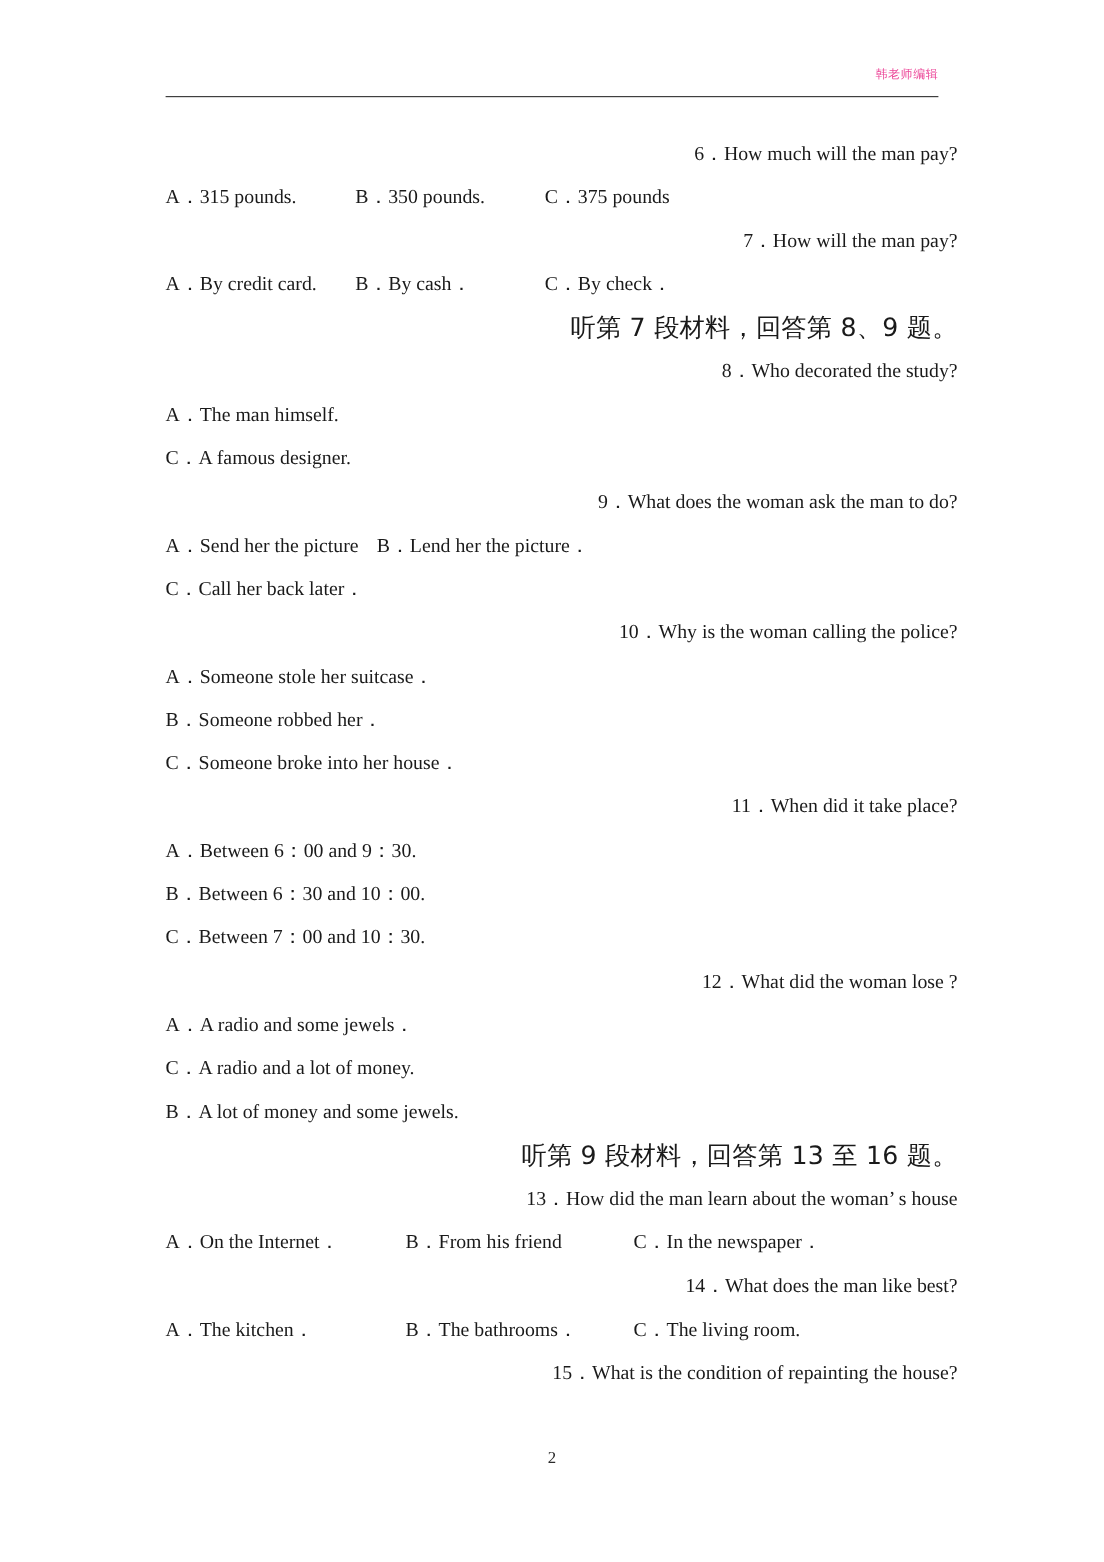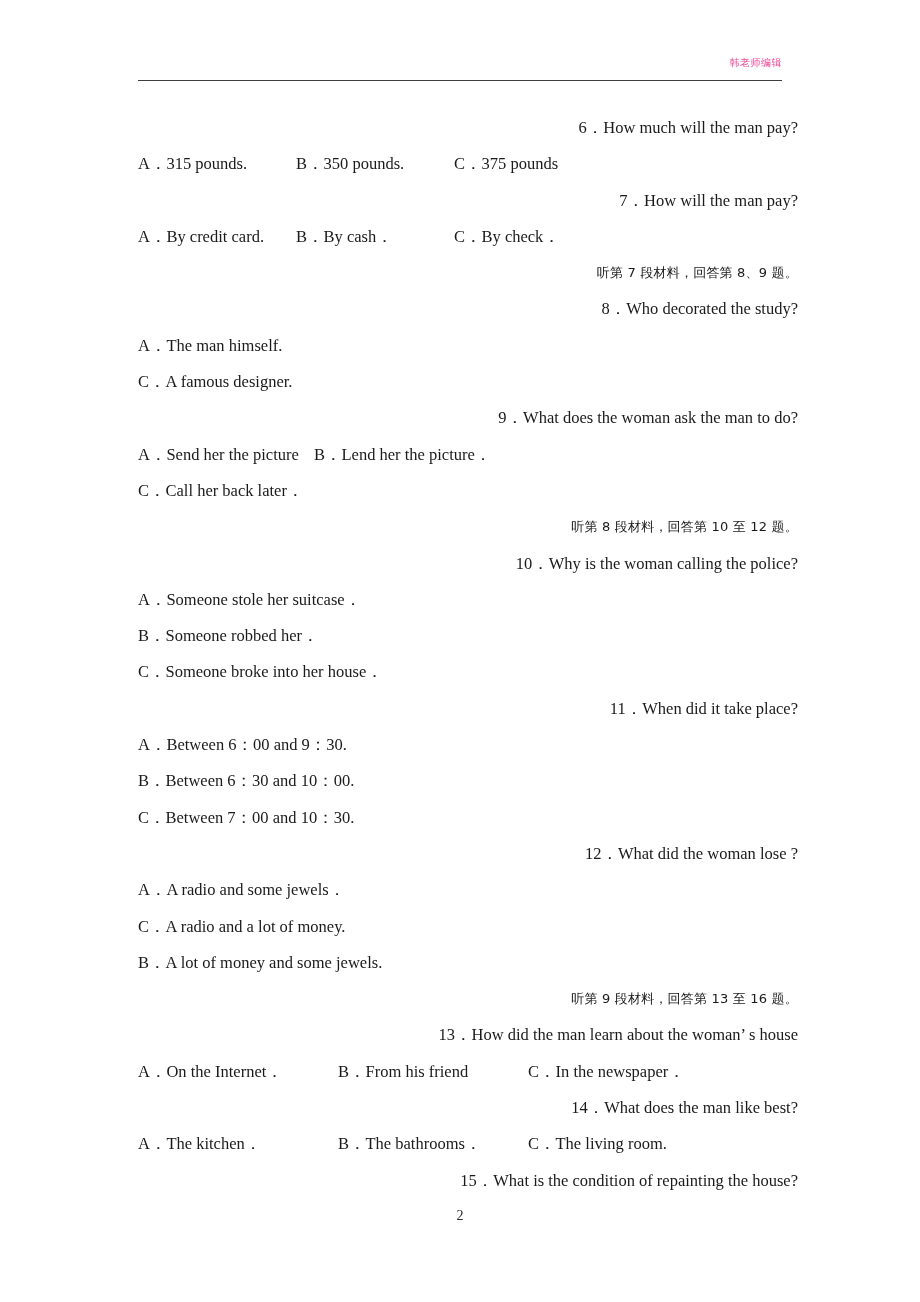--- a/index.html
+++ b/index.html
@@ -67,21 +67,21 @@
     font-size: 16.5px;
     line-height: 36.3px;
     color: #1a1a1a;
     text-align: right;
   }
 
   
   .q-stem { padding-left: 4px; }
   .cn-line {
     font-family: "DejaVu Sans", "Liberation Sans", sans-serif;
-    font-size: 13px;
+    font-size: 21px;
     letter-spacing: 0.2px;
   }
 
   
   .opt {
     position: absolute;
     top: 0;
     white-space: nowrap;
   }
   .opt .lbl { letter-spacing: 0px; }
@@ -144,21 +144,20 @@
 
     <div class="line q-stem">9．What does the woman ask the man to do?</div>
     <div class="line">
       <span class="opt c1b"><span class="lbl">B．</span><span>Lend her the picture．</span></span>
       <span class="opt c0"><span class="lbl">A．</span><span>Send her the picture</span></span>
     </div>
     <div class="line">
       <span class="opt c0"><span class="lbl">C．</span><span>Call her back later．</span></span>
     </div>
 
-    <div class="line cn-line">听第 8 段材料，回答第 10 至 12 题。</div>
 
     <div class="line q-stem">10．Why is the woman calling the police?</div>
     <div class="line">
       <span class="opt c0"><span class="lbl">A．</span><span>Someone stole her suitcase．</span></span>
     </div>
     <div class="line">
       <span class="opt c0"><span class="lbl">B．</span><span>Someone robbed her．</span></span>
     </div>
     <div class="line">
       <span class="opt c0"><span class="lbl">C．</span><span>Someone broke into her house．</span></span>

